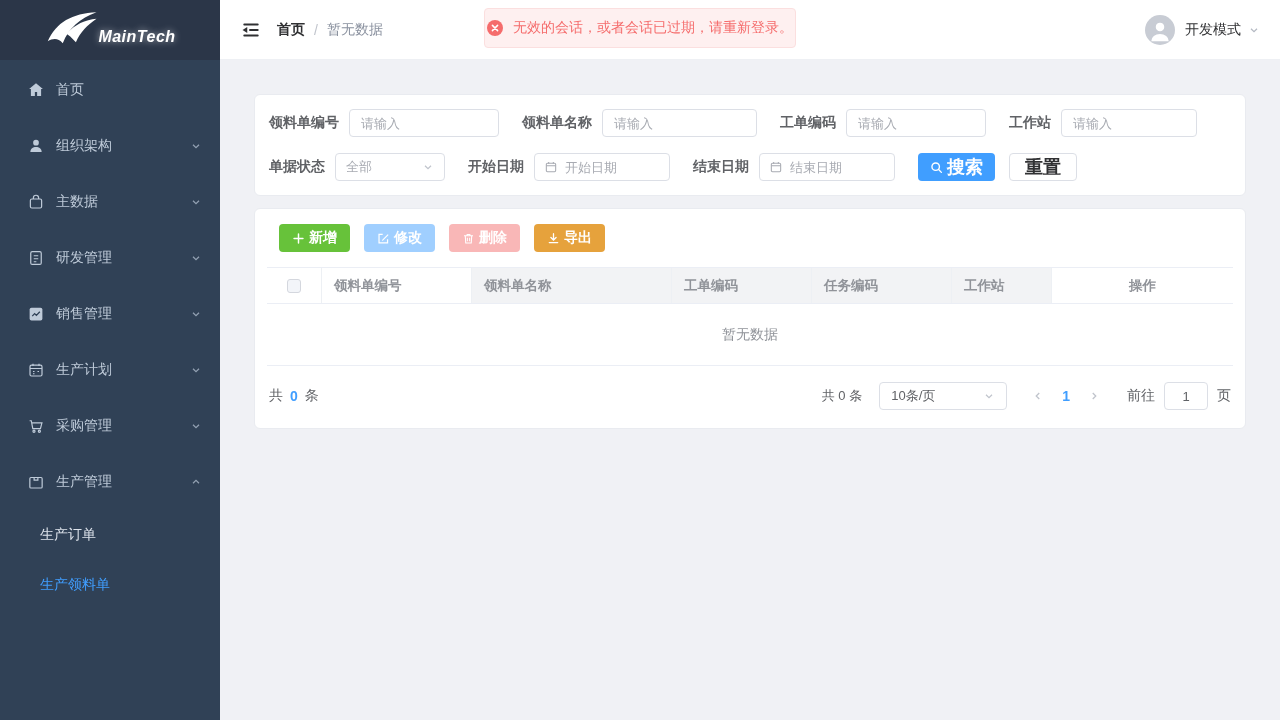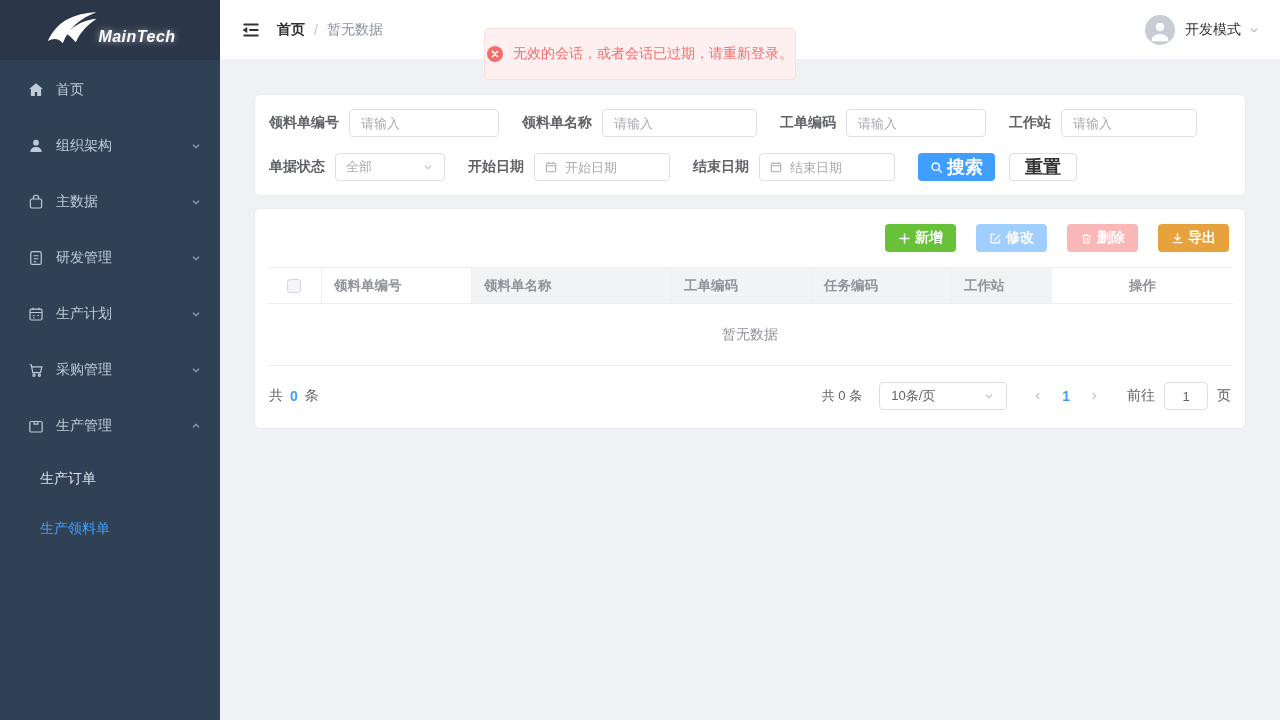--- a/index.html
+++ b/index.html
@@ -32,22 +32,22 @@
   .bc-home { color:#303133; font-weight:bold; cursor:pointer; }
   .bc-sep { color:#c0c4cc; margin:0 9px; }
   .bc-cur { color:#8a919f; }
   .userbox { margin-left:auto; display:flex; align-items:center; cursor:pointer; }
   .avatar { width:30px; height:30px; border-radius:50%; background:#c8ccd4; overflow:hidden;
             display:flex; align-items:flex-end; justify-content:center; }
   .user-name { font-size:14px; color:#303133; margin:0 7px 0 10px; }
   .chev-gray { width:12px; height:12px; color:#b4b9c2; }
 
   
-  .toast { position:absolute; left:640px; top:28px; transform:translateX(-50%); z-index:30;
-           height:52px; display:flex; align-items:center; gap:10px; background:#fef0f0;
+  .toast { position:absolute; left:640px; top:8px; transform:translateX(-50%); z-index:30;
+           height:40px; display:flex; align-items:center; gap:10px; background:#fef0f0;
            border:1px solid #fbdfdf; border-radius:4px; padding:0 2px; }
   .toast svg { width:16px; height:16px; flex-shrink:0; }
   .toast-msg { color:#f56c6c; font-size:14px; white-space:nowrap; }
 
   
   .content { padding:34px; display:flex; flex-direction:column; gap:12px; }
   .card { background:#fff; border:1px solid #e9ebf0; border-radius:6px; }
 
   .filter-card { padding:14px; }
   .f-row { display:flex; align-items:center; }
@@ -68,21 +68,21 @@
   .f-date input { border:none; outline:none; width:100%; font-size:13px; color:#303133; }
   .f-date input::placeholder { color:#a8abb2; }
   .btn { height:28px; border-radius:4px; font-size:18px; font-weight:bold; cursor:pointer;
          display:flex; align-items:center; border:none; }
   .btn svg { width:13px; height:13px; margin-right:4px; }
   .btn-search { background:#409eff; color:#fff; padding:0 12px; margin-right:14px; }
   .btn-reset { background:#fff; color:#303133; border:1px solid #dcdfe6; padding:0 15px; }
 
   
   .table-card { padding:12px; display:flex; flex-direction:column; }
-  .toolbar { display:flex; gap:20px; margin:3px 4px 15px;justify-content:flex-end; }
+  .toolbar { display:flex; gap:14px; margin:3px 12px 15px; }
   .tb-btn { height:28px; border-radius:4px; color:#fff; font-size:14px; font-weight:bold;
             display:flex; align-items:center; padding:0 13px; border:none; cursor:pointer; }
   .tb-btn svg { width:13px; height:13px; margin-right:4px; }
   .tb-add { background:#67c23a; }
   .tb-edit { background:#a0cfff; cursor:not-allowed; }
   .tb-del { background:#f9b7b7; cursor:not-allowed; }
   .tb-export { background:#e6a23c; }
 
   
   .table { border-top:1px solid #ebeef5; }
@@ -163,20 +163,30 @@
         <svg class="mi-icon" viewBox="0 0 24 24" fill="none" stroke="currentColor" stroke-width="1.6">
           <rect x="5" y="3.5" width="14" height="17" rx="2"></rect>
             <path d="M9 9h6M9 13h6M9 17h3.5"></path>
         </svg>
         <span>研发管理</span>
         <svg class="chev" viewBox="0 0 24 24" fill="none" stroke="currentColor" stroke-width="2.4">
             <path d="M6 9.5l6 6 6-6"></path>
           </svg>
       </div>
 
+      <div class="menu-item">
+        <svg class="mi-icon" viewBox="0 0 24 24">
+          <rect x="3.5" y="3.5" width="17" height="17" rx="2.5" fill="currentColor"></rect>
+          <path d="M7 14.8l3.2-3.3 2.3 2.3 4.6-4.8" stroke="#304156" stroke-width="1.7" fill="none"></path>
+        </svg>
+        <span>销售管理</span>
+        <svg class="chev" viewBox="0 0 24 24" fill="none" stroke="currentColor" stroke-width="2.4">
+            <path d="M6 9.5l6 6 6-6"></path>
+          </svg>
+      </div>
 
       <div class="menu-item">
         <svg class="mi-icon" viewBox="0 0 24 24" fill="none" stroke="currentColor" stroke-width="1.6">
           <rect x="4" y="5.5" width="16" height="14.5" rx="2"></rect>
             <path d="M8 3.5v3M16 3.5v3M4 10h16M8 14h2M14 14h2M8 17h2"></path>
         </svg>
         <span>生产计划</span>
         <svg class="chev" viewBox="0 0 24 24" fill="none" stroke="currentColor" stroke-width="2.4">
             <path d="M6 9.5l6 6 6-6"></path>
           </svg>

